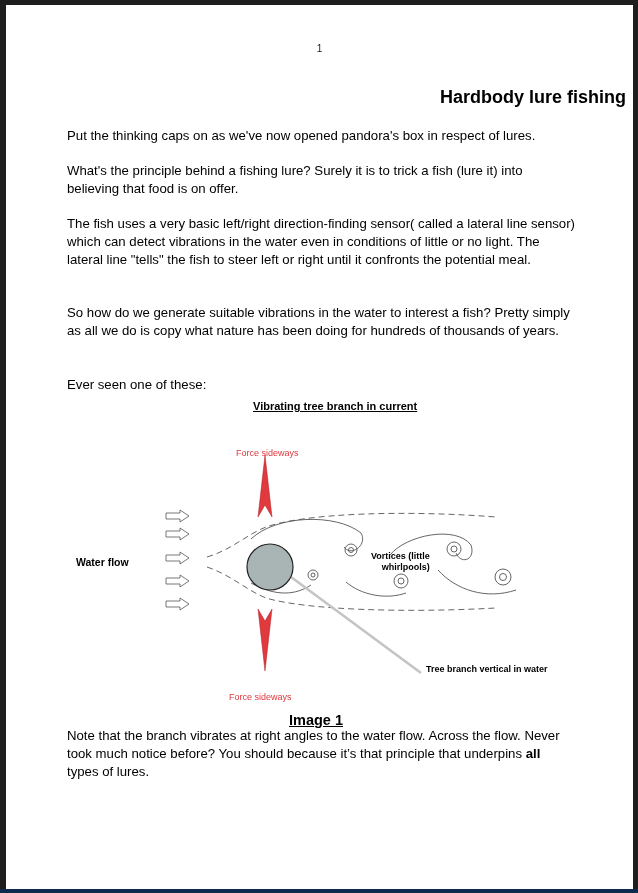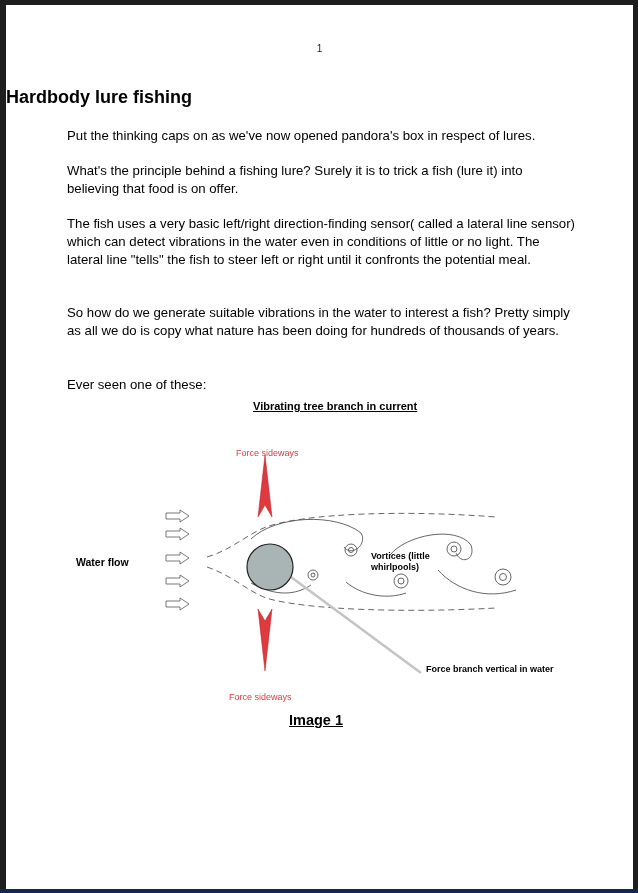--- a/index.html
+++ b/index.html
@@ -15,40 +15,40 @@
   }
   .bottom-bar {
     position: absolute; left: 0; top: 889px; width: 638px; height: 4px;
     background: #0e2a4e;
   }
   .page-number {
     position: absolute; top: 38px; left: 0; width: 627px; text-align: center;
     font-size: 10px; color: #222;
   }
   .title {
-    position: absolute; top: 82px; left: 0; width: 620px; text-align: left;
+    position: absolute; top: 82px; left: 0; width: 620px; text-align: right;
     font-size: 18px; font-weight: bold; color: #000;
   }
   .para {
     position: absolute; left: 61px; width: 510px;
     font-size: 13.2px; line-height: 18px; color: #000;
   }
   .figure {
     position: absolute; left: 60px; top: 392px; width: 500px; height: 310px;
   }
   .fig-title {
     position: absolute; top: 395px; left: 215px; font-size: 11px; font-weight: bold;
     text-decoration: underline; color: #000; margin-left: 32px;
   }
   .caption {
     position: absolute; top: 707px; left: 0; width: 620px; text-align: center;
     font-size: 14.5px; font-weight: bold; text-decoration: underline; color: #000;
   }
   .lbl { position: absolute; font-size: 10.5px; font-weight: bold; color: #000; }
-  .lbl-small { position: absolute; font-size: 9px; font-weight: bold; color: #000; line-height: 11px; }
+  .lbl-small { position: absolute; font-size: 9px; font-weight: bold; color: #000; line-height: 11px; text-align: right; }
   .red-lbl { position: absolute; font-size: 9px; color: #e0393e; margin-top: 17px; }
 </style>
 </head>
 <body>
 
 <div class="page">
   <div class="page-number">1</div>
   <div class="title">Hardbody lure fishing</div>
 
   <div class="para" style="top:122px;">Put the thinking caps on as we've now opened pandora's box in respect of lures.</div>
@@ -99,19 +99,22 @@
     <circle cx="264" cy="562" r="23" fill="#a9b5b5" stroke="#222" stroke-width="1.2"></circle>
   </svg>
 
   <div class="red-lbl" style="top:426px;left:230px;">Force sideways</div>
   <div class="red-lbl" style="top:670px;left:223px;">Force sideways</div>
   <div class="lbl" style="top:551px;left:70px;">Water flow</div>
   <div class="lbl-small" style="top:546px;left:365px;">
     <div>Vortices (little</div>
     <div>whirlpools)</div>
   </div>
-  <div class="lbl-small" style="top:659px;left:420px;">Force branch vertical in water</div>
+  <div class="lbl-small" style="top:659px;left:420px;">Tree branch vertical in water</div>
 
   <div class="caption">Image 1</div>
 
+  <div class="para" style="top:722px;width:500px;">
+    <span>Note that the branch vibrates at right angles to the water flow.  Across the flow.  Never took much notice before?  You should because it’s that principle that underpins </span><b>all</b><span> types of lures.</span>
+  </div>
 </div>
 
 <div class="bottom-bar"></div>
 
 </body></html>

